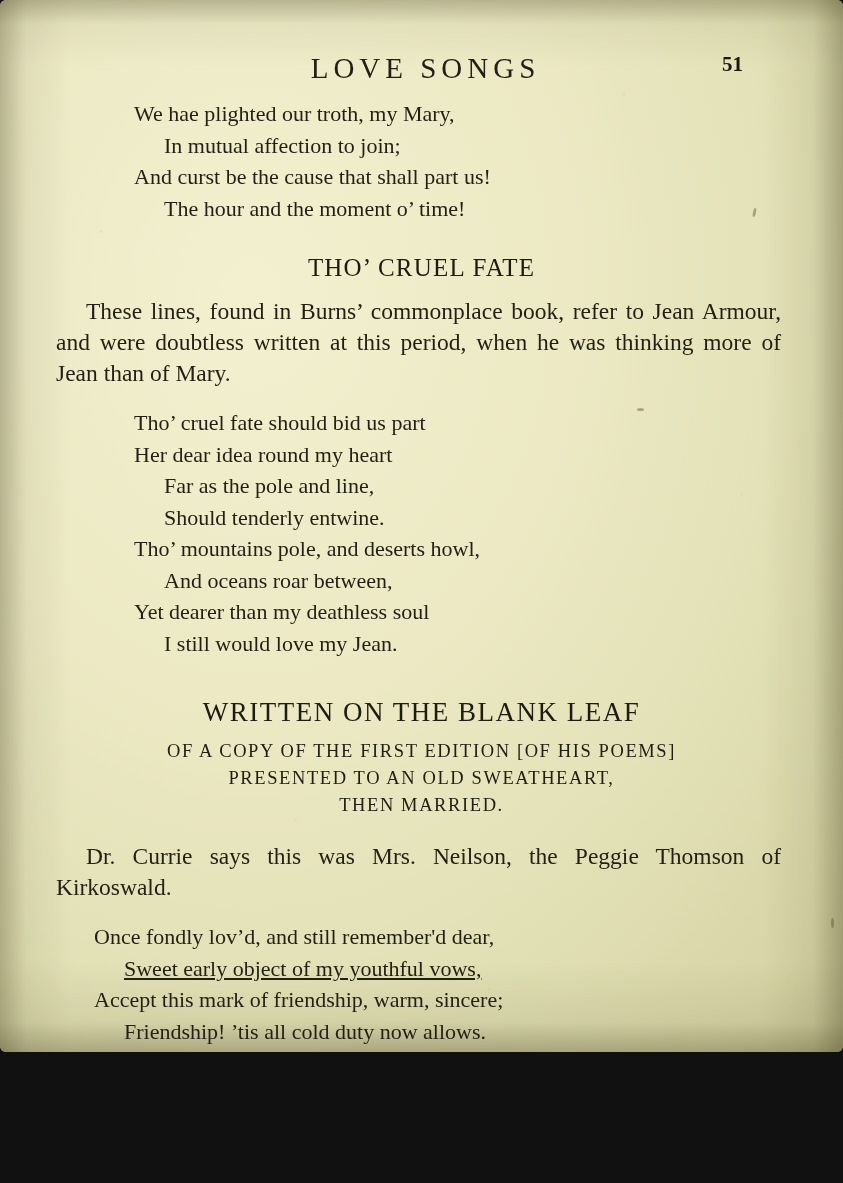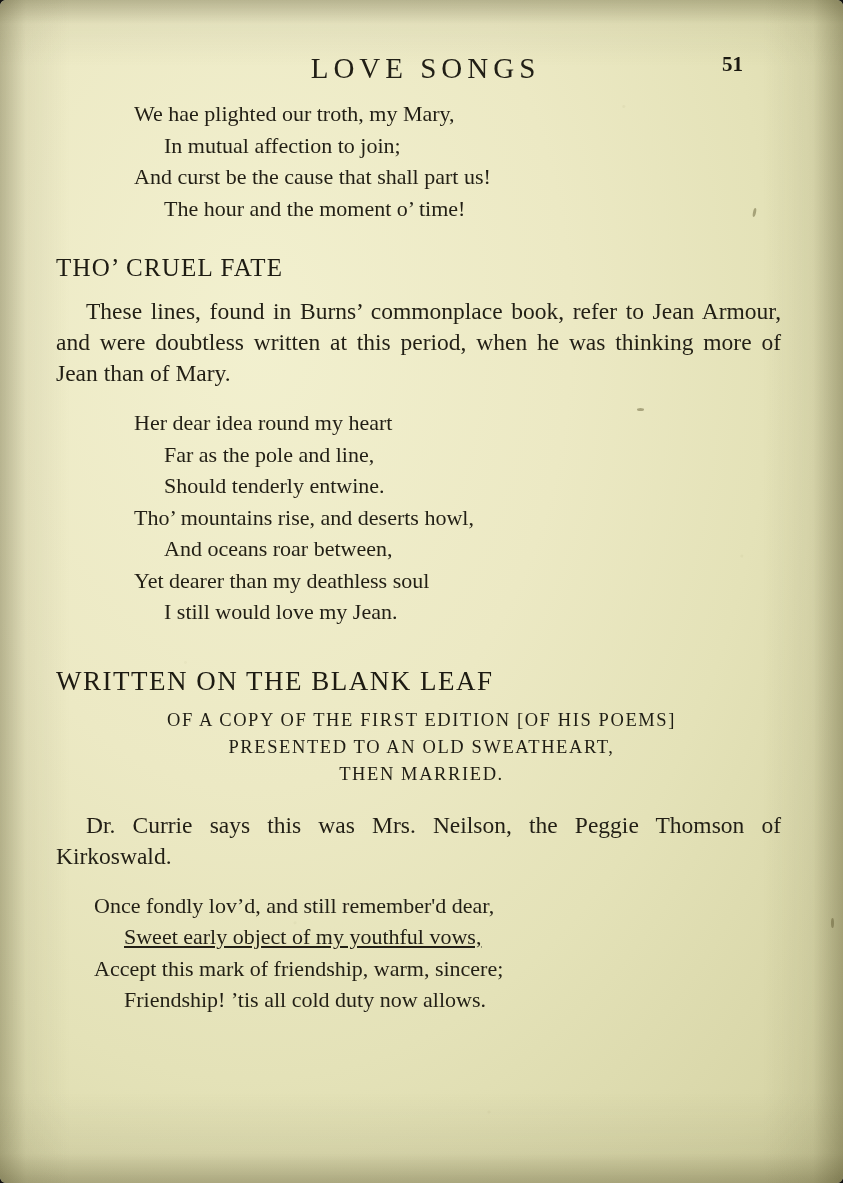--- a/index.html
+++ b/index.html
@@ -3,21 +3,21 @@
 <meta charset="utf-8">
 <style>
   html, body {
     margin: 0;
     padding: 0;
     background: #111;
   }
   .page {
     position: relative;
     width: 843px;
-    height: 1183px;
+    height: 1052px;
     background:
       radial-gradient(ellipse at 30% 28%, #f2f0cf 0%, #ece9c4 38%, #e4e2b8 62%, #d8d6a8 88%, #cfcd9e 100%);
     overflow: hidden;
     font-family: "Liberation Serif", serif;
     color: #1c1a14;
     box-sizing: border-box;
     border-radius: 6px;
   }
   
   .page::after {
@@ -70,20 +70,21 @@
   .verse-line {
     font-size: 22px;
     line-height: 31.5px;
     white-space: pre;
     color: #221f15;
   }
   .indent-0 { padding-left: 78px; }
   .indent-1 { padding-left: 108px; }
 
   .section-title {
+    text-align: center;
     font-size: 25px;
     letter-spacing: 1.2px;
     margin: 30px 0 14px 0;
     color: #1d1b12;
   }
   .section-title.big {
     font-size: 27px;
     letter-spacing: 1.5px;
     margin: 38px 0 10px 0;
   }
@@ -153,24 +154,25 @@
       <div class="verse-line indent-1">In mutual affection to join;</div>
       <div class="verse-line indent-0">And curst be the cause that shall part us!</div>
       <div class="verse-line indent-1">The hour and the moment o’ time!</div>
     </div>
 
     <div class="section-title">THO’ CRUEL FATE</div>
 
     <p class="note">These lines, found in Burns’ commonplace book, refer to Jean Armour, and were doubtless written at this period, when he was thinking more of Jean than of Mary.</p>
 
     <div class="stanza poem-block">
+      <div class="verse-line indent-0">Tho’ cruel fate should bid us part</div>
       <div class="verse-line indent-0">Her dear idea round my heart</div>
       <div class="verse-line indent-1">Far as the pole and line,</div>
       <div class="verse-line indent-1">Should tenderly entwine.</div>
-      <div class="verse-line indent-0">Tho’ mountains rise, and deserts howl,</div>
+      <div class="verse-line indent-0">Tho’ mountains pole, and deserts howl,</div>
       <div class="verse-line indent-1">And oceans roar between,</div>
       <div class="verse-line indent-0">Yet dearer than my deathless soul</div>
       <div class="verse-line indent-1">I still would love my Jean.</div>
     </div>
 
     <div class="section-title big">WRITTEN ON THE BLANK LEAF</div>
 
     <div class="subtitle-block">
       <div class="subtitle-line">OF A COPY OF THE FIRST EDITION [OF HIS POEMS]</div>
       <div class="subtitle-line">PRESENTED TO AN OLD SWEATHEART,</div>

